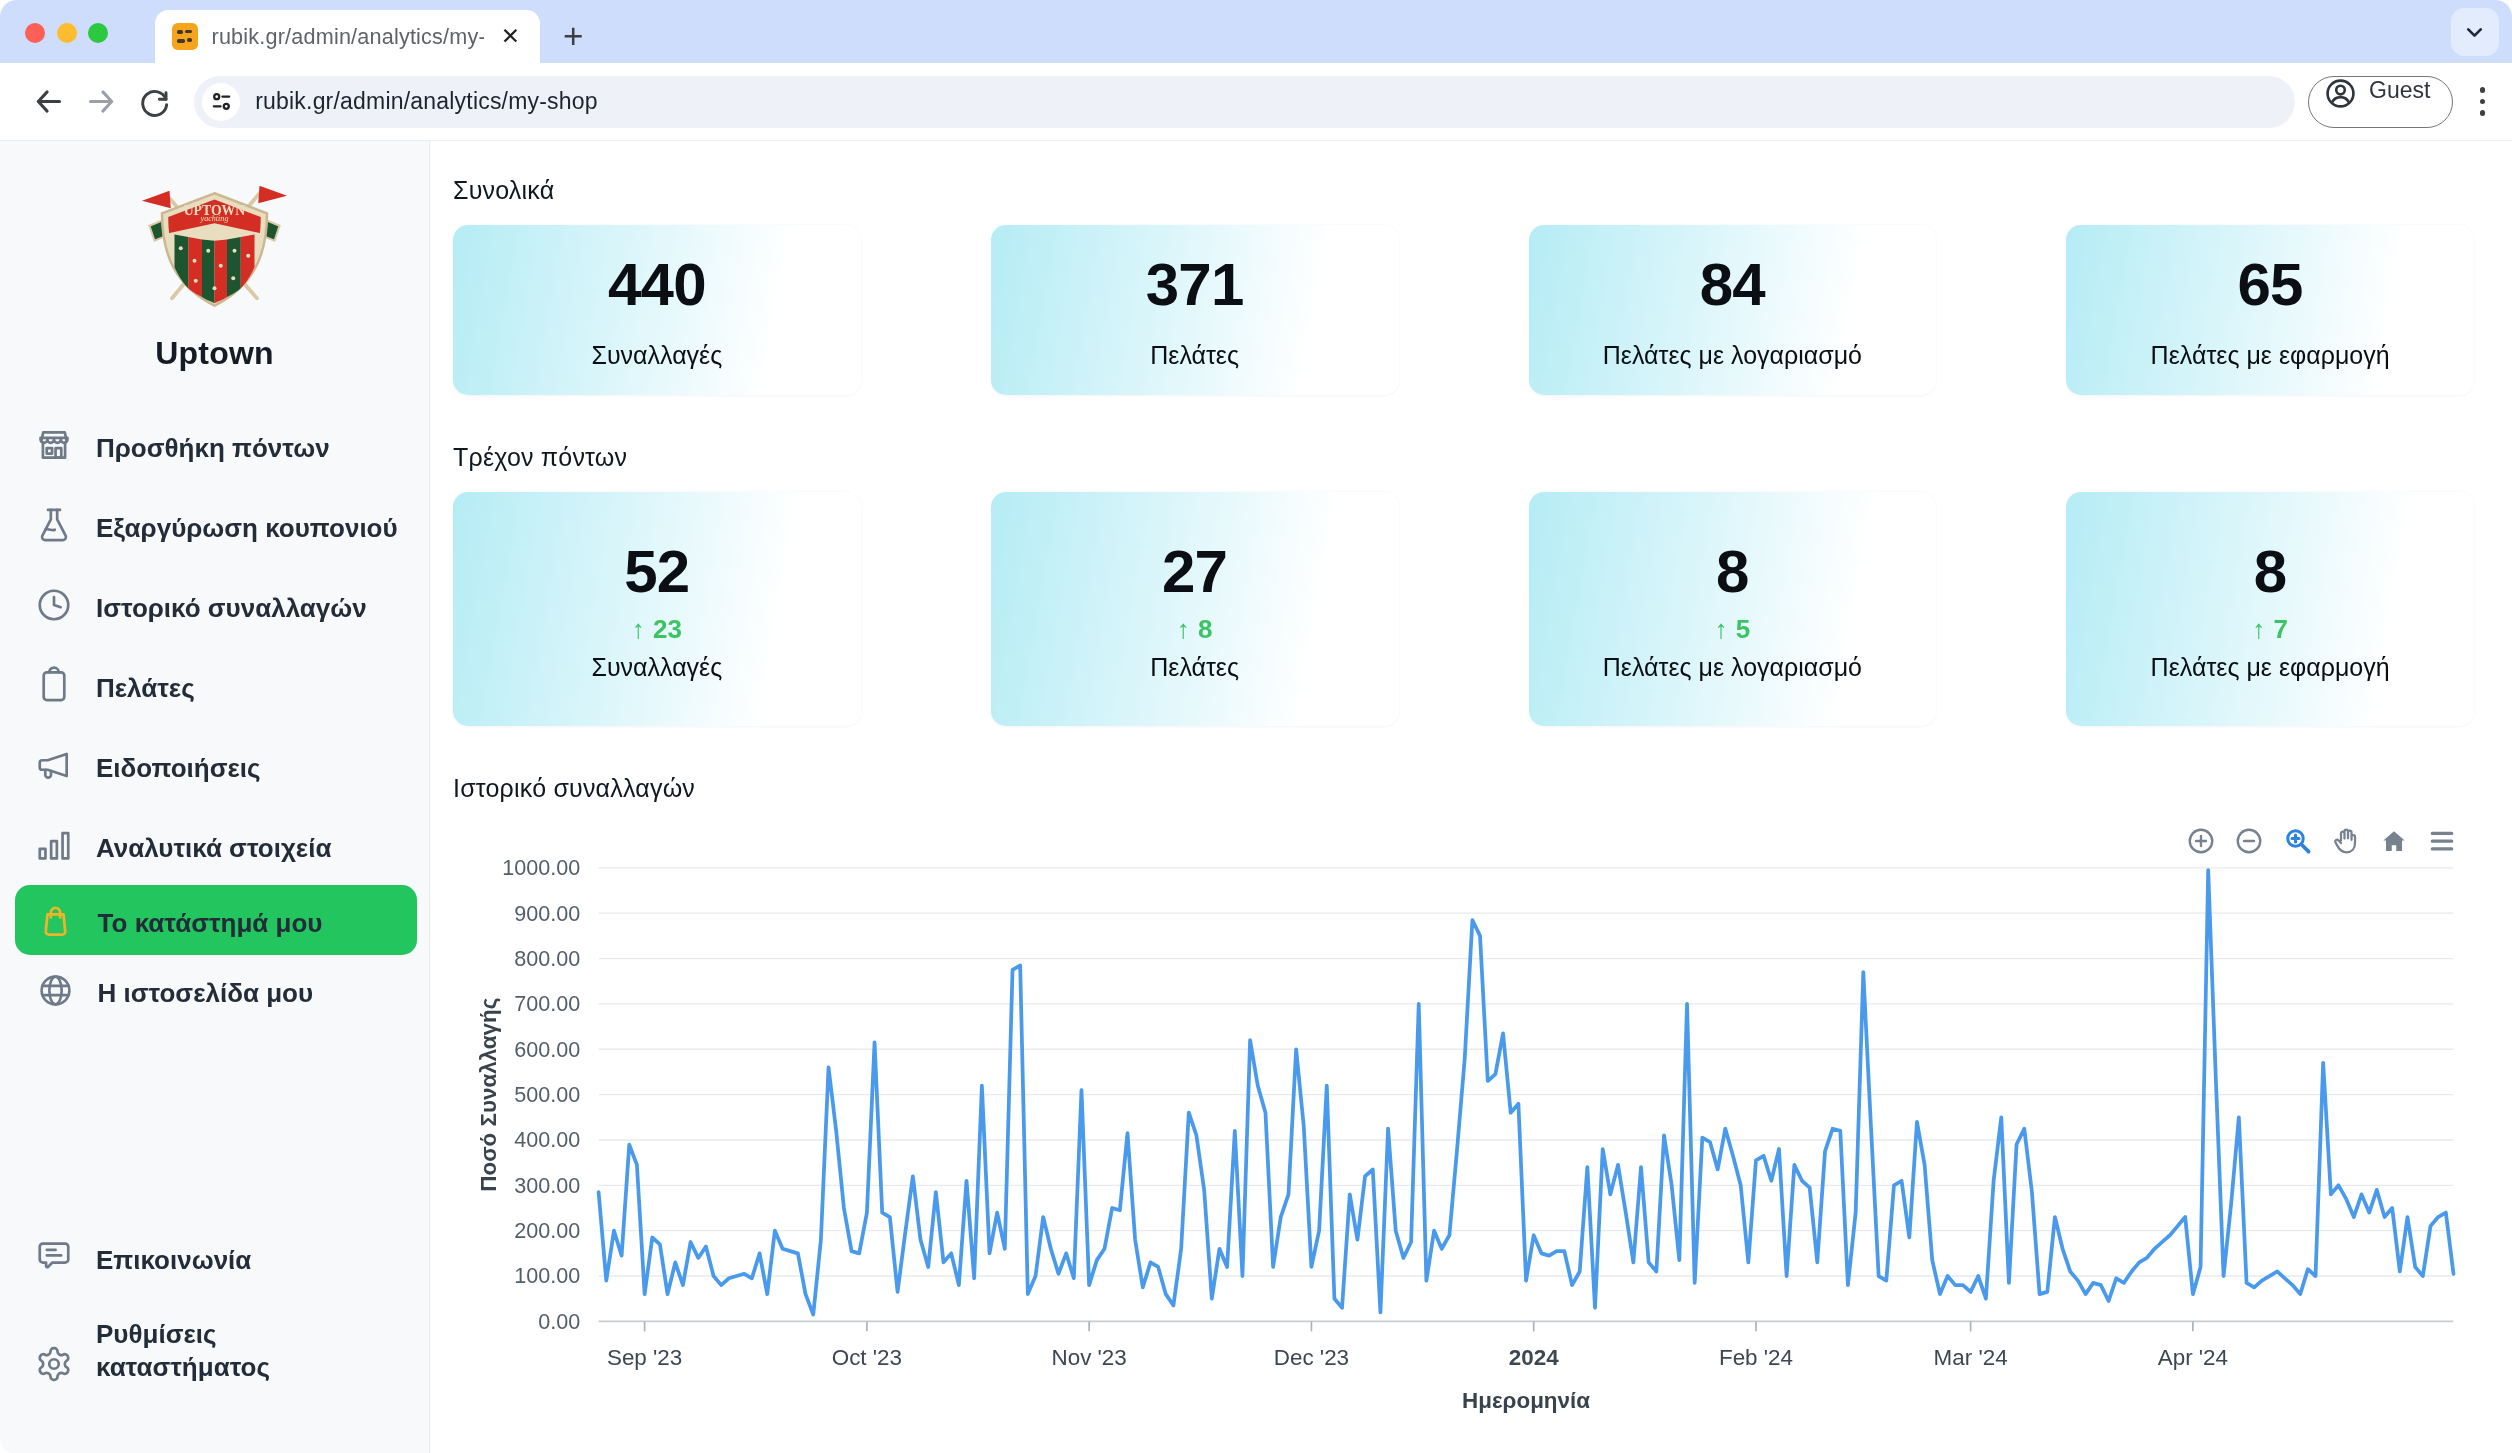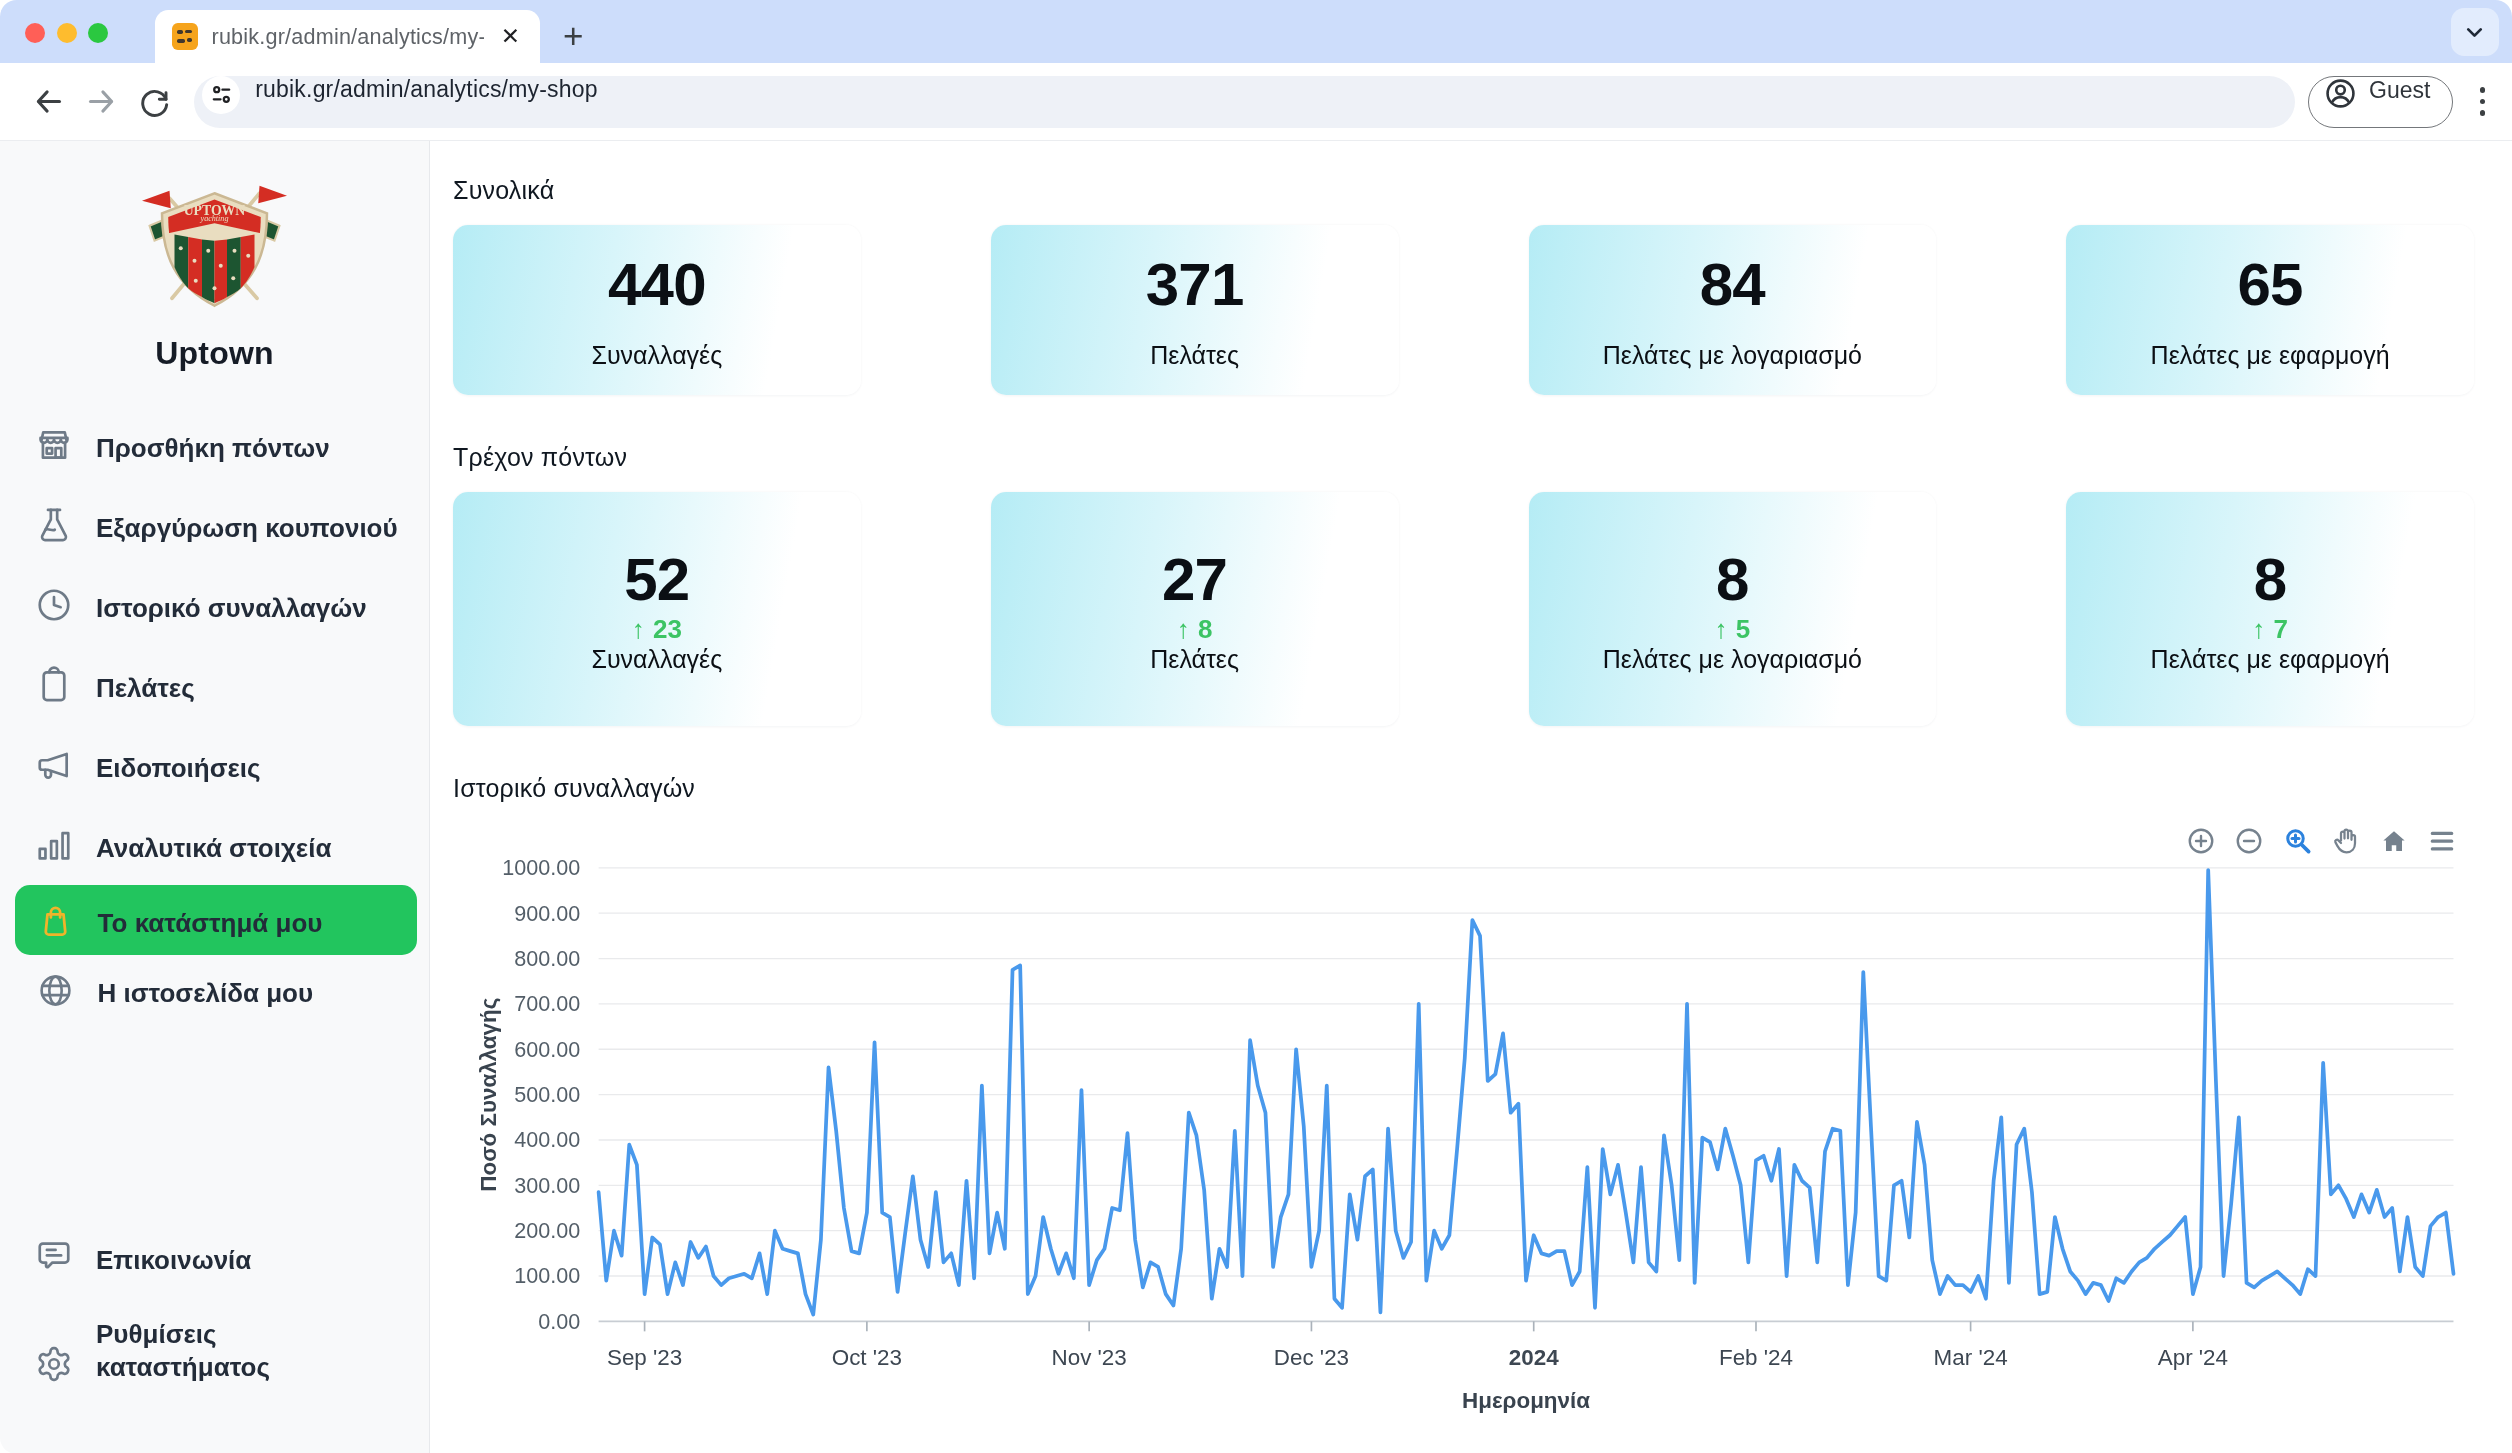--- a/index.html
+++ b/index.html
@@ -19,21 +19,21 @@
   .favicon i:nth-child(3){left:5.8px;top:16px;width:7.5px;height:3.3px}
   .favicon i:nth-child(4){left:15px;top:15px;width:5.8px;height:4.2px}
   .tab-title{flex:1;font-size:21.6px;color:#5f6368;white-space:nowrap;overflow:hidden;letter-spacing:0.2px}
   .tab-close{font-size:23px;color:#202124;line-height:1;padding:1.7px 3.3px;font-weight:600}
   .newtab{margin-left:23px;margin-bottom:10px;font-size:35px;color:#3c4043;line-height:1;font-weight:300}
   .tabsearch{position:absolute;right:13.3px;top:8.3px;width:48px;height:48px;border-radius:13.3px;background:#e2ecfd;display:flex;align-items:center;justify-content:center}
 
   
   .toolbar{height:78px;background:#fff;display:flex;align-items:center;padding:0 21.6px;border-bottom:0.8px solid #ebedf0}
   .navbtn{width:53px;height:53px;display:flex;align-items:center;justify-content:center;flex:none}
-  .urlbar{flex:1;height:52px;background:#eef1f7;border-radius:26.6px;margin:0 13.3px;display:flex;align-items:flex-start;padding:0 8.3px;gap:15px}
+  .urlbar{flex:1;height:52px;background:#eef1f7;border-radius:26.6px;margin:0 13.3px;display:flex;align-items:center;padding:0 8.3px;gap:15px}
   .siteinfo{width:38px;height:38px;border-radius:50%;background:#fff;display:flex;align-items:center;justify-content:center;flex:none}
   .url{font-size:23px;color:#1d2430;letter-spacing:0.2px}
   .guest{height:52px;border:1.7px solid #74777b;border-radius:28px;display:flex;gap:11.6px;padding:0 21.6px 0 15px;margin-right:21.6px}
   .guest-label{font-size:23px;color:#30353b}
   .kebab{display:flex;flex-direction:column;gap:5.8px;padding:5px}
   .kebab b{width:5.8px;height:5.8px;border-radius:50%;background:#3c4043}
 
   
   .app{display:flex;height:1313px}
   .sidebar{width:430px;flex:none;background:#f8f9fa;border-right:0.8px solid #e7e9ec;display:flex;flex-direction:column;padding:20px 0 50px}
@@ -47,21 +47,21 @@
   .sub.active{background:#22c55e}
   .sub.active .ni{color:#f0b42a}
   .spacer{flex:1}
   .nav-item.settings .nl{max-width:199px}
 
   .main{flex:1;background:#fff;padding:35px 38px 0 23px;overflow:hidden}
   .sec-h{font-size:25px;font-weight:400;color:#0f1720;letter-spacing:0.2px}
   .cards{display:grid;grid-template-columns:repeat(4,1fr);column-gap:130px;margin-top:20px}
   .card{border-radius:15px;background:linear-gradient(100deg,#b5ecf5 0%,#d8f5fa 38%,#ffffff 78%);display:flex;flex-direction:column;align-items:center;justify-content:center;box-shadow:0 0.8px 2.5px rgba(25,40,60,.05)}
   .cards.row1 .card{height:170px;gap:21.6px}
-  .cards.row2 .card{height:234px;gap:0}
+  .cards.row2 .card{height:234px;gap:8px}
   .card .val{font-size:60px;font-weight:650;color:#0b0f14;letter-spacing:-0.8px}
   .card .lbl{font-size:25px;color:#0b0f14}
   .delta{display:flex;align-items:center;gap:8.3px;color:#3cc464;font-size:26px;font-weight:600}
   .mt{margin-top:48px}
 
   
   .chart-wrap{position:relative;margin-top:15px}
   .chart-toolbar{position:absolute;top:8.3px;right:16.6px;display:flex;align-items:center;gap:18.3px}
   .ct-btn{width:30px;height:30px;display:flex;align-items:center;justify-content:center}
 </style>

